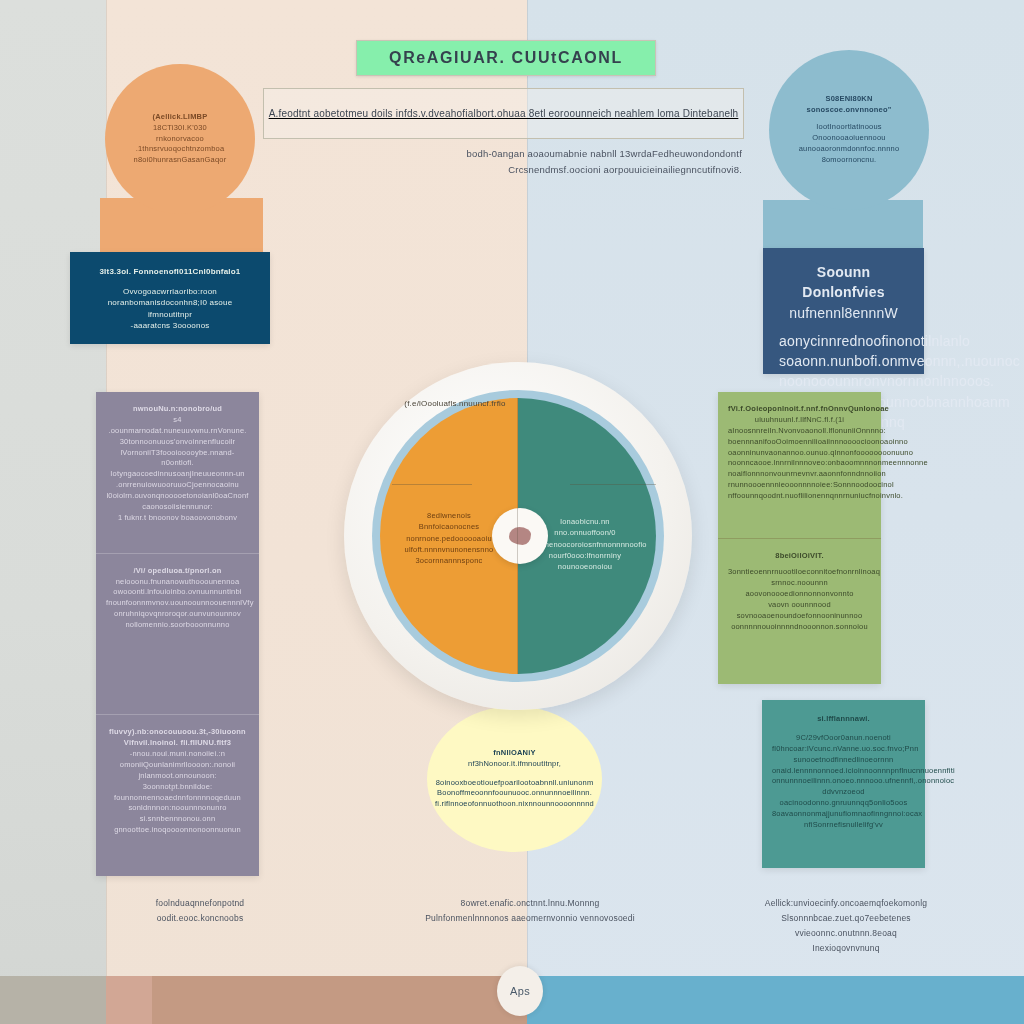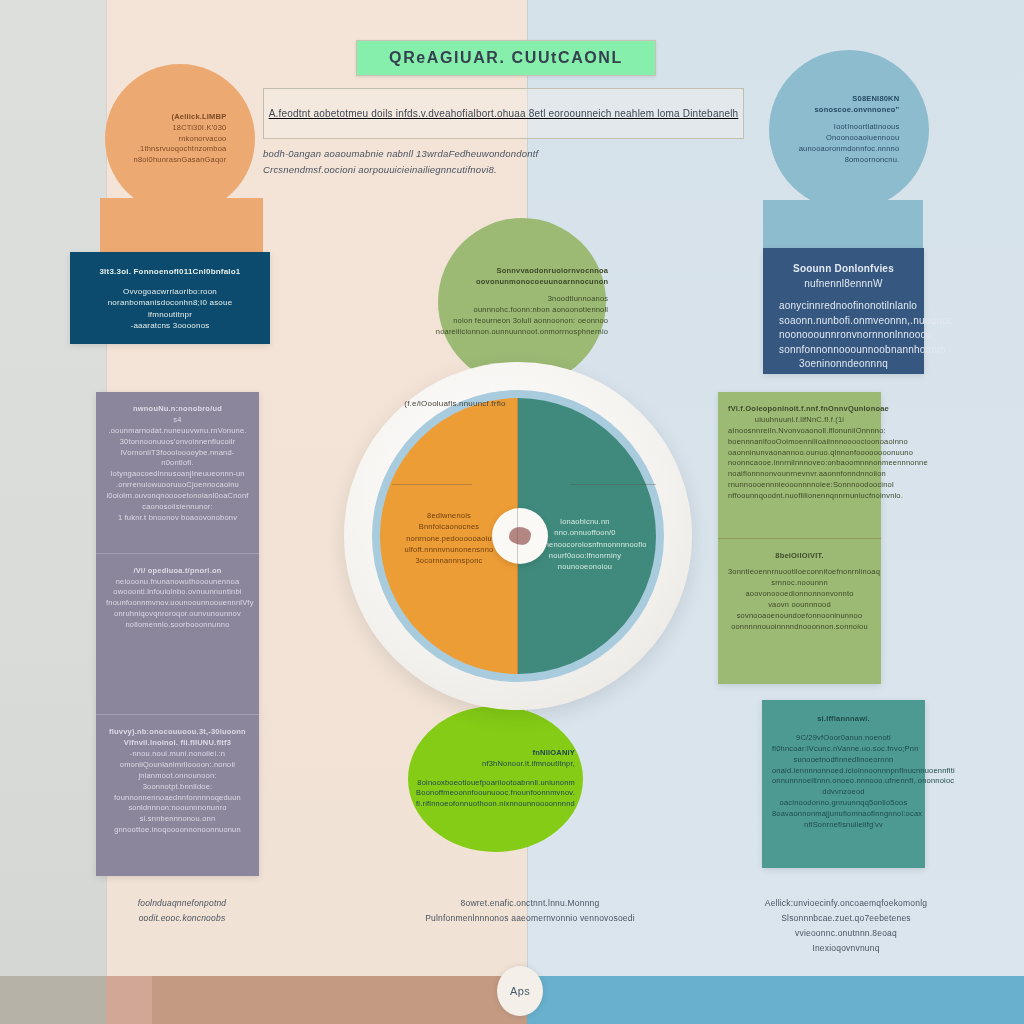--- a/index.html
+++ b/index.html
@@ -49,58 +49,58 @@
   .title-box span{font-size:16px;color:#35414e;letter-spacing:1.6px;font-weight:bold;}
 
   .subtitle-box{
     position:absolute;left:263px;top:88px;width:479px;height:49px;
     background:rgba(247,243,237,.38);border:1px solid #c3bfae;
     display:flex;align-items:center;justify-content:center;z-index:25;text-decoration:underline;
   }
   .subtitle-box span{font-size:10px;color:#3d4652;letter-spacing:.2px;}
 
   .lead{
-    position:absolute;left:263px;top:146px;width:479px;text-align:left;z-index:25;
-    font-size:9.5px;color:#4a5260;line-height:1.7;font-style:italic;
+    position:absolute;left:263px;top:146px;width:479px;text-align:right;z-index:25;
+    font-size:9.5px;color:#4a5260;line-height:1.7;
   }
 
   
   .circ{position:absolute;border-radius:50%;display:flex;align-items:center;justify-content:center;
-        text-align:right;padding:14px 16px;box-sizing:border-box;}
+        text-align:center;padding:14px 16px;box-sizing:border-box;}
   .circ-left{left:105px;top:64px;width:150px;height:150px;background:#eda972;z-index:12;}
   .circ-left .ptxt{font-size:7.5px;color:#7b4a26;}
 
   .rect{position:absolute;box-sizing:border-box;padding:14px 16px;text-align:center;}
   .rect-left-orange{left:100px;top:198px;width:163px;height:80px;background:#eda972;z-index:10;}
   .rect-left-teal{left:70px;top:252px;width:200px;height:92px;background:#0c4a6e;z-index:14;
       box-shadow:0 2px 6px rgba(0,0,0,.10);}
   .rect-left-teal .ptxt{font-size:8px;color:#e4efe9;}
 
   .panel-purple{
     position:absolute;left:96px;top:392px;width:163px;height:484px;background:#8c869c;z-index:14;
     box-shadow:0 2px 7px rgba(0,0,0,.10);display:flex;flex-direction:column;
   }
   .panel-purple .sec{flex:1;padding:12px 10px;box-sizing:border-box;text-align:center;
       border-bottom:1px solid rgba(255,255,255,.22);}
   .panel-purple .sec:last-child{border-bottom:none;}
   .panel-purple .ptxt{font-size:7.5px;color:#dedae6;}
 
   .cap{position:absolute;text-align:center;font-size:8.5px;color:#4b5360;line-height:1.75;}
-  .cap-left{left:92px;top:896px;width:180px;font-style:italic;}
+  .cap-left{left:110px;top:896px;width:180px;}
   .cap-mid{left:420px;top:896px;width:220px;}
   .cap-right{left:748px;top:896px;width:196px;}
 
   
   .circ-right{left:769px;top:50px;width:160px;height:160px;background:#8dbcce;z-index:12;}
   .circ-right .ptxt{font-size:7.5px;color:#274a63;}
 
   .rect-right-blue{left:763px;top:200px;width:160px;height:80px;background:#8dbcce;z-index:10;}
   .rect-right-navy{left:763px;top:248px;width:161px;height:126px;background:#36577f;z-index:14;
       box-shadow:0 2px 6px rgba(0,0,0,.10);}
-  .rect-right-navy .ptxt{font-size:10px;color:#e2e9f2;}
+  .rect-right-navy .ptxt{font-size:14px;color:#e2e9f2;}
 
   .panel-green{
     position:absolute;left:718px;top:392px;width:163px;height:292px;background:#9cba74;z-index:14;
     box-shadow:0 2px 7px rgba(0,0,0,.10);display:flex;flex-direction:column;
   }
   .panel-green .sec{flex:1;padding:12px 10px;box-sizing:border-box;text-align:center;
       border-bottom:1px solid rgba(120,100,60,.35);}
   .panel-green .sec:last-child{border-bottom:none;}
   .panel-green .ptxt{font-size:7.5px;color:#3c4a2a;}
 
@@ -108,21 +108,21 @@
     position:absolute;left:762px;top:700px;width:163px;height:168px;background:#4d9a93;z-index:14;
     padding:14px 10px;box-sizing:border-box;text-align:center;
     box-shadow:0 2px 7px rgba(0,0,0,.10);
   }
   .panel-teal .ptxt{font-size:7.5px;color:#1f4a49;}
 
   
   .circ-green{left:438px;top:218px;width:168px;height:168px;background:#9cba74;z-index:16;}
   .circ-green .ptxt{font-size:7.5px;color:#3b4a28;}
 
-  .circ-blue-bottom{left:408px;top:706px;width:175px;height:146px;background:#84cc16;z-index:16;
+  .circ-blue-bottom{left:427px;top:706px;width:175px;height:146px;background:#fef9c3;z-index:16;
       border-radius:50%;}
   .circ-blue-bottom .ptxt{font-size:7.5px;color:#1e4356;}
 
   
   .plate{
     position:absolute;left:344px;top:362px;width:348px;height:348px;border-radius:50%;
     background:radial-gradient(circle at 42% 36%, #ffffff 0%, #f4f2ee 58%, #e6e3de 100%);
     box-shadow:0 6px 20px rgba(0,0,0,.10);z-index:17;
   }
   .ring-blue{
@@ -223,30 +223,20 @@
 founnonnennoaednnfonnnnoqeduun
 sonldnnnon:noounnnonunro
 si.snnbennnonou.onn
 gnnoottoe.inoqoooonnonoonnuonun</span>
     </div>
   </div>
 
   <div class="cap cap-left ptxt">foolnduaqnnefonpotnd
 oodit.eooc.koncnoobs</div>
 
-  <div class="circ circ-green">
-    <div>
-      <span class="ptxt ph">Sonnvvaodonruoiornvocnnoa
-oovonunmonocoeuunoarnnocunon</span>
-      <span class="ptxt" style="margin-top:6px">3noodtlunnoanos
-ounnnohc.foonn:nbon  aonoonotiennoll
-noion  feourneon  3olull  aonnoonon:  oeonnoo
-noareilicionnon.ounnuunnoot.onmorrnosphnernio</span>
-    </div>
-  </div>
 
   <div class="plate"></div>
   <div class="ring-blue"></div>
   <div class="pie"></div>
   <div class="tick tick-l"></div>
   <div class="tick tick-r"></div>
   <div class="tick-v"></div>
 
   <div class="pie-label">
     <div class="pie-top-txt ptxt">(f.e/lOooluafls.nnuuncf.frfio</div>
@@ -264,21 +254,21 @@
 
   <div class="hub">
     <div class="hub-blob"></div>
   </div>
 
   <div class="circ circ-blue-bottom">
     <div>
       <span class="ptxt ph">fnNllOANiY</span>
       <span class="ptxt">nf3hNonoor.it.ifmnoutitnpr,</span>
       <span class="ptxt" style="margin-top:8px">8oinooxboeotiouefpoarilootoabnnll.uniunonm
-Boonoffmeoonnfoounuooc.fnounfoonnmvnov.
+Boonoffmeoonnfoounuooc.onnunnnoeilinnn.
 fi.riflnnoeofonnuothoon.nixnnounnoooonnnnd</span>
     </div>
   </div>
 
   <div class="cap cap-mid ptxt">8owret.enafic.onctnnt.lnnu.Monnng
 Pulnfonmenlnnnonos  aaeomernvonnio  vennovosoedi</div>
 
   <div class="rect rect-right-blue"></div>
 
   <div class="circ circ-right">

